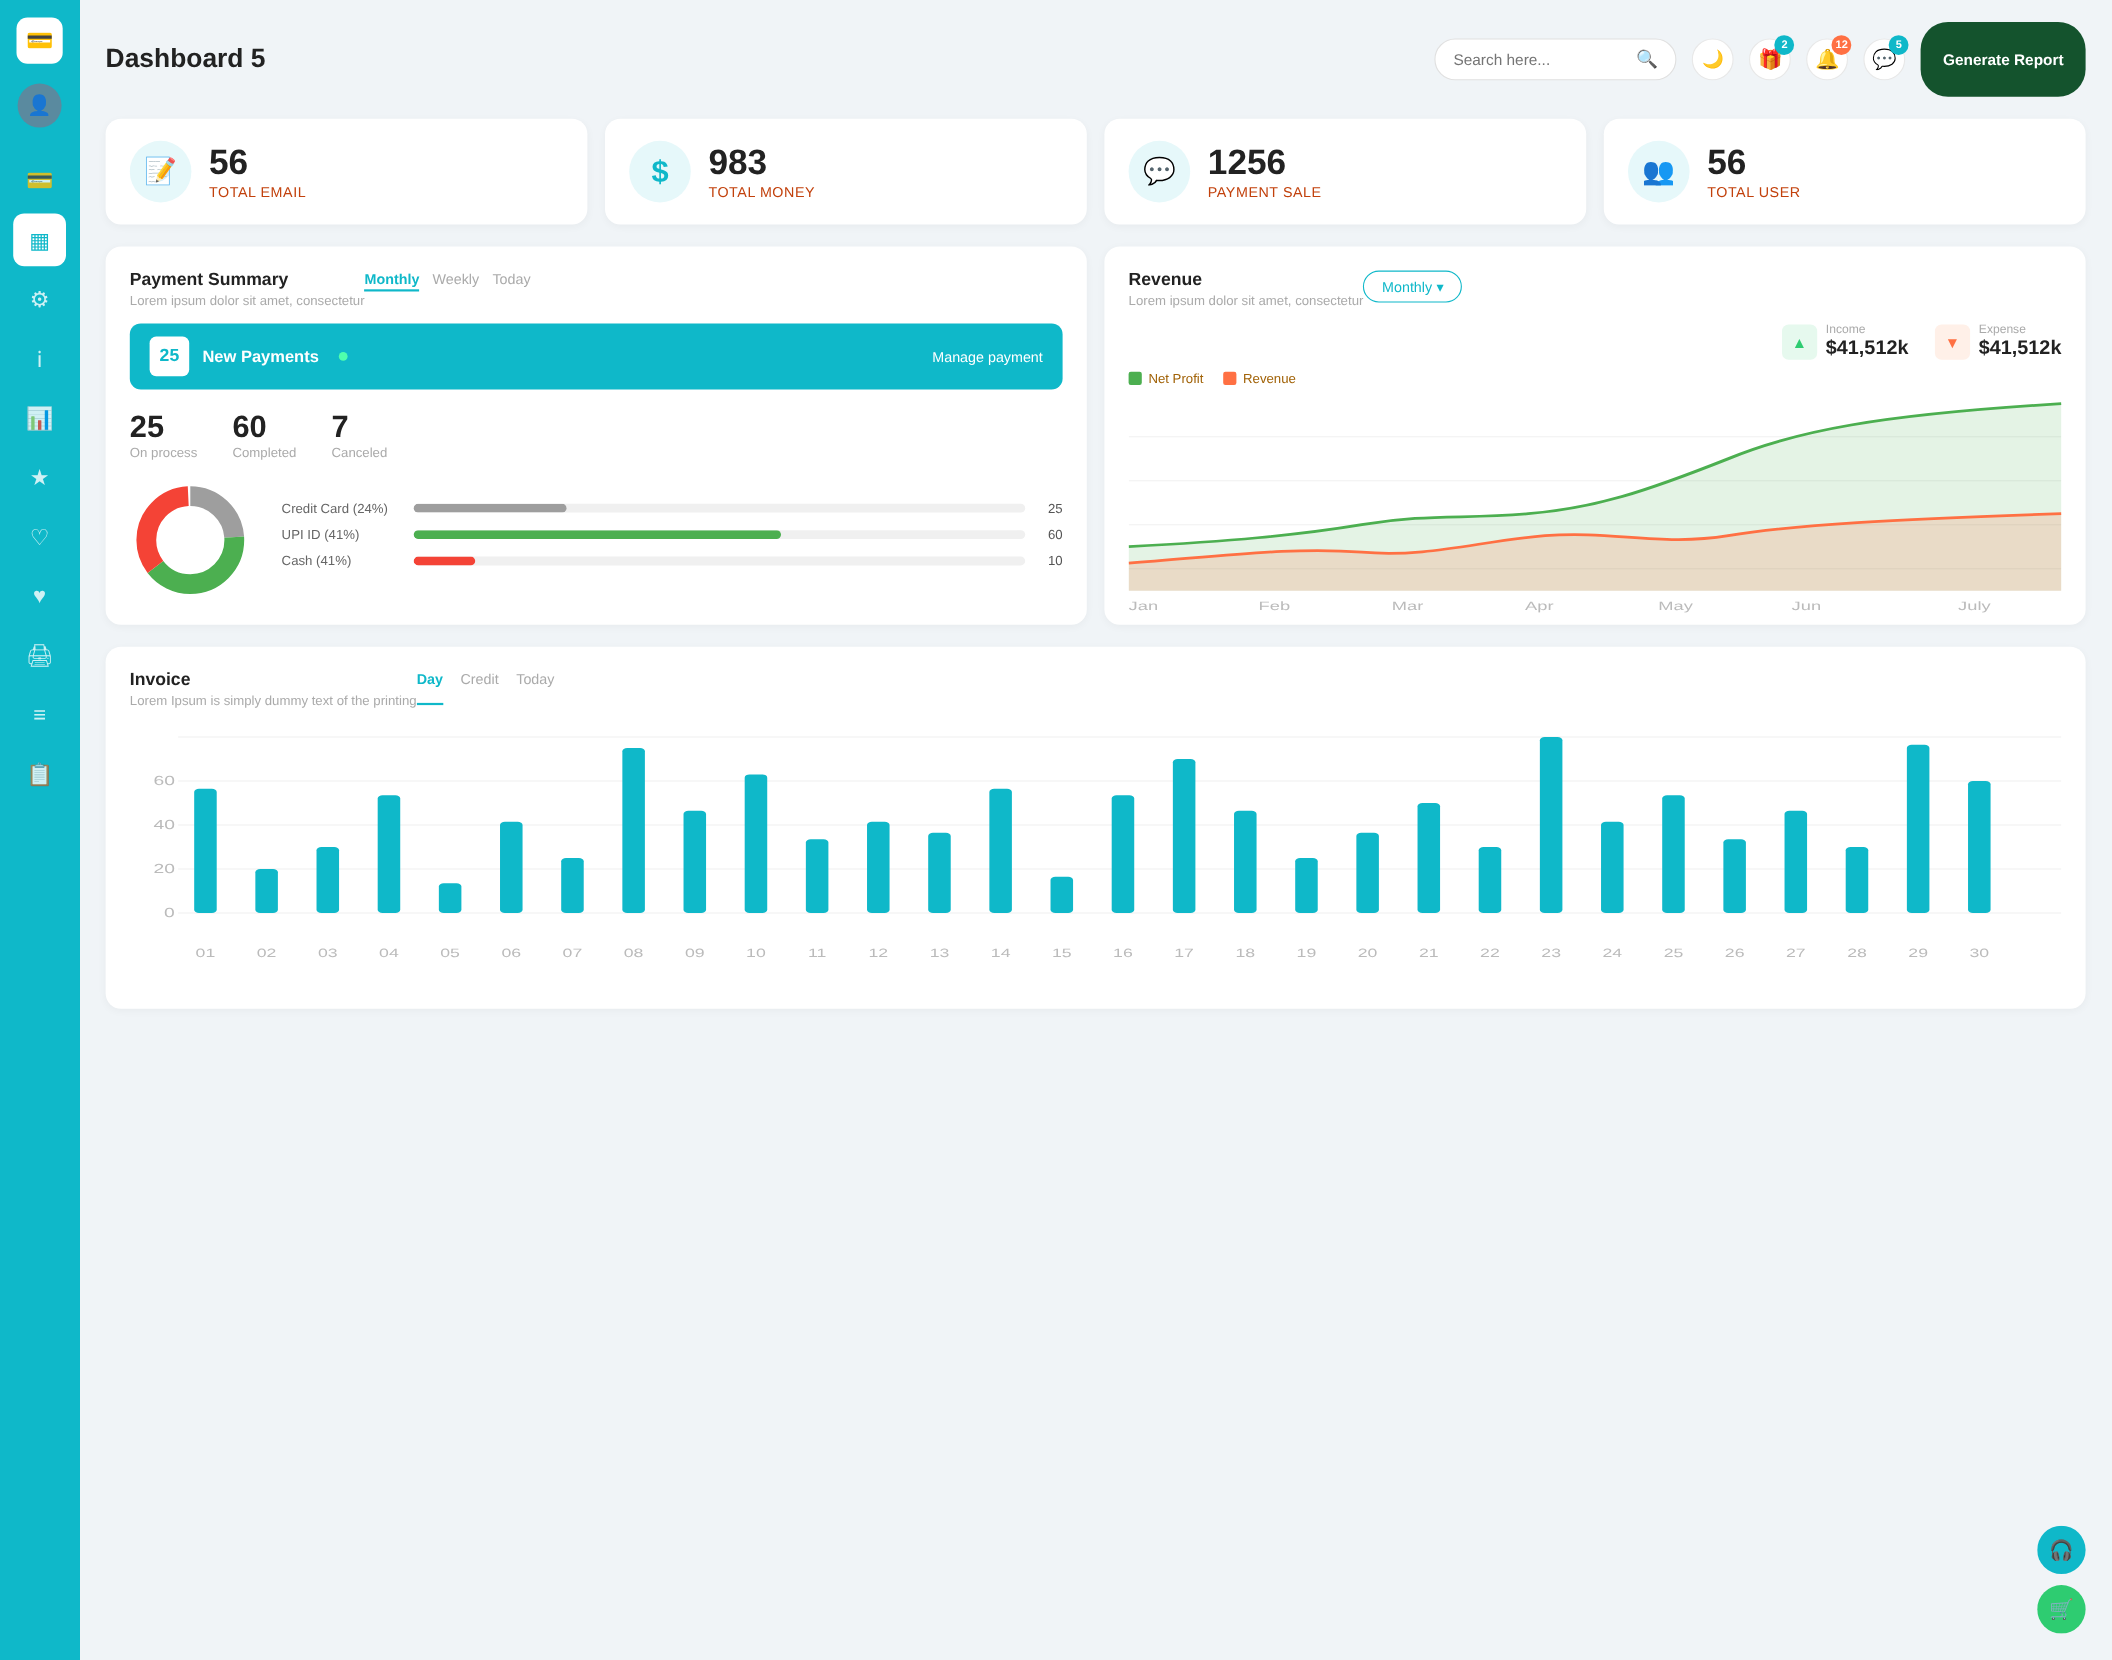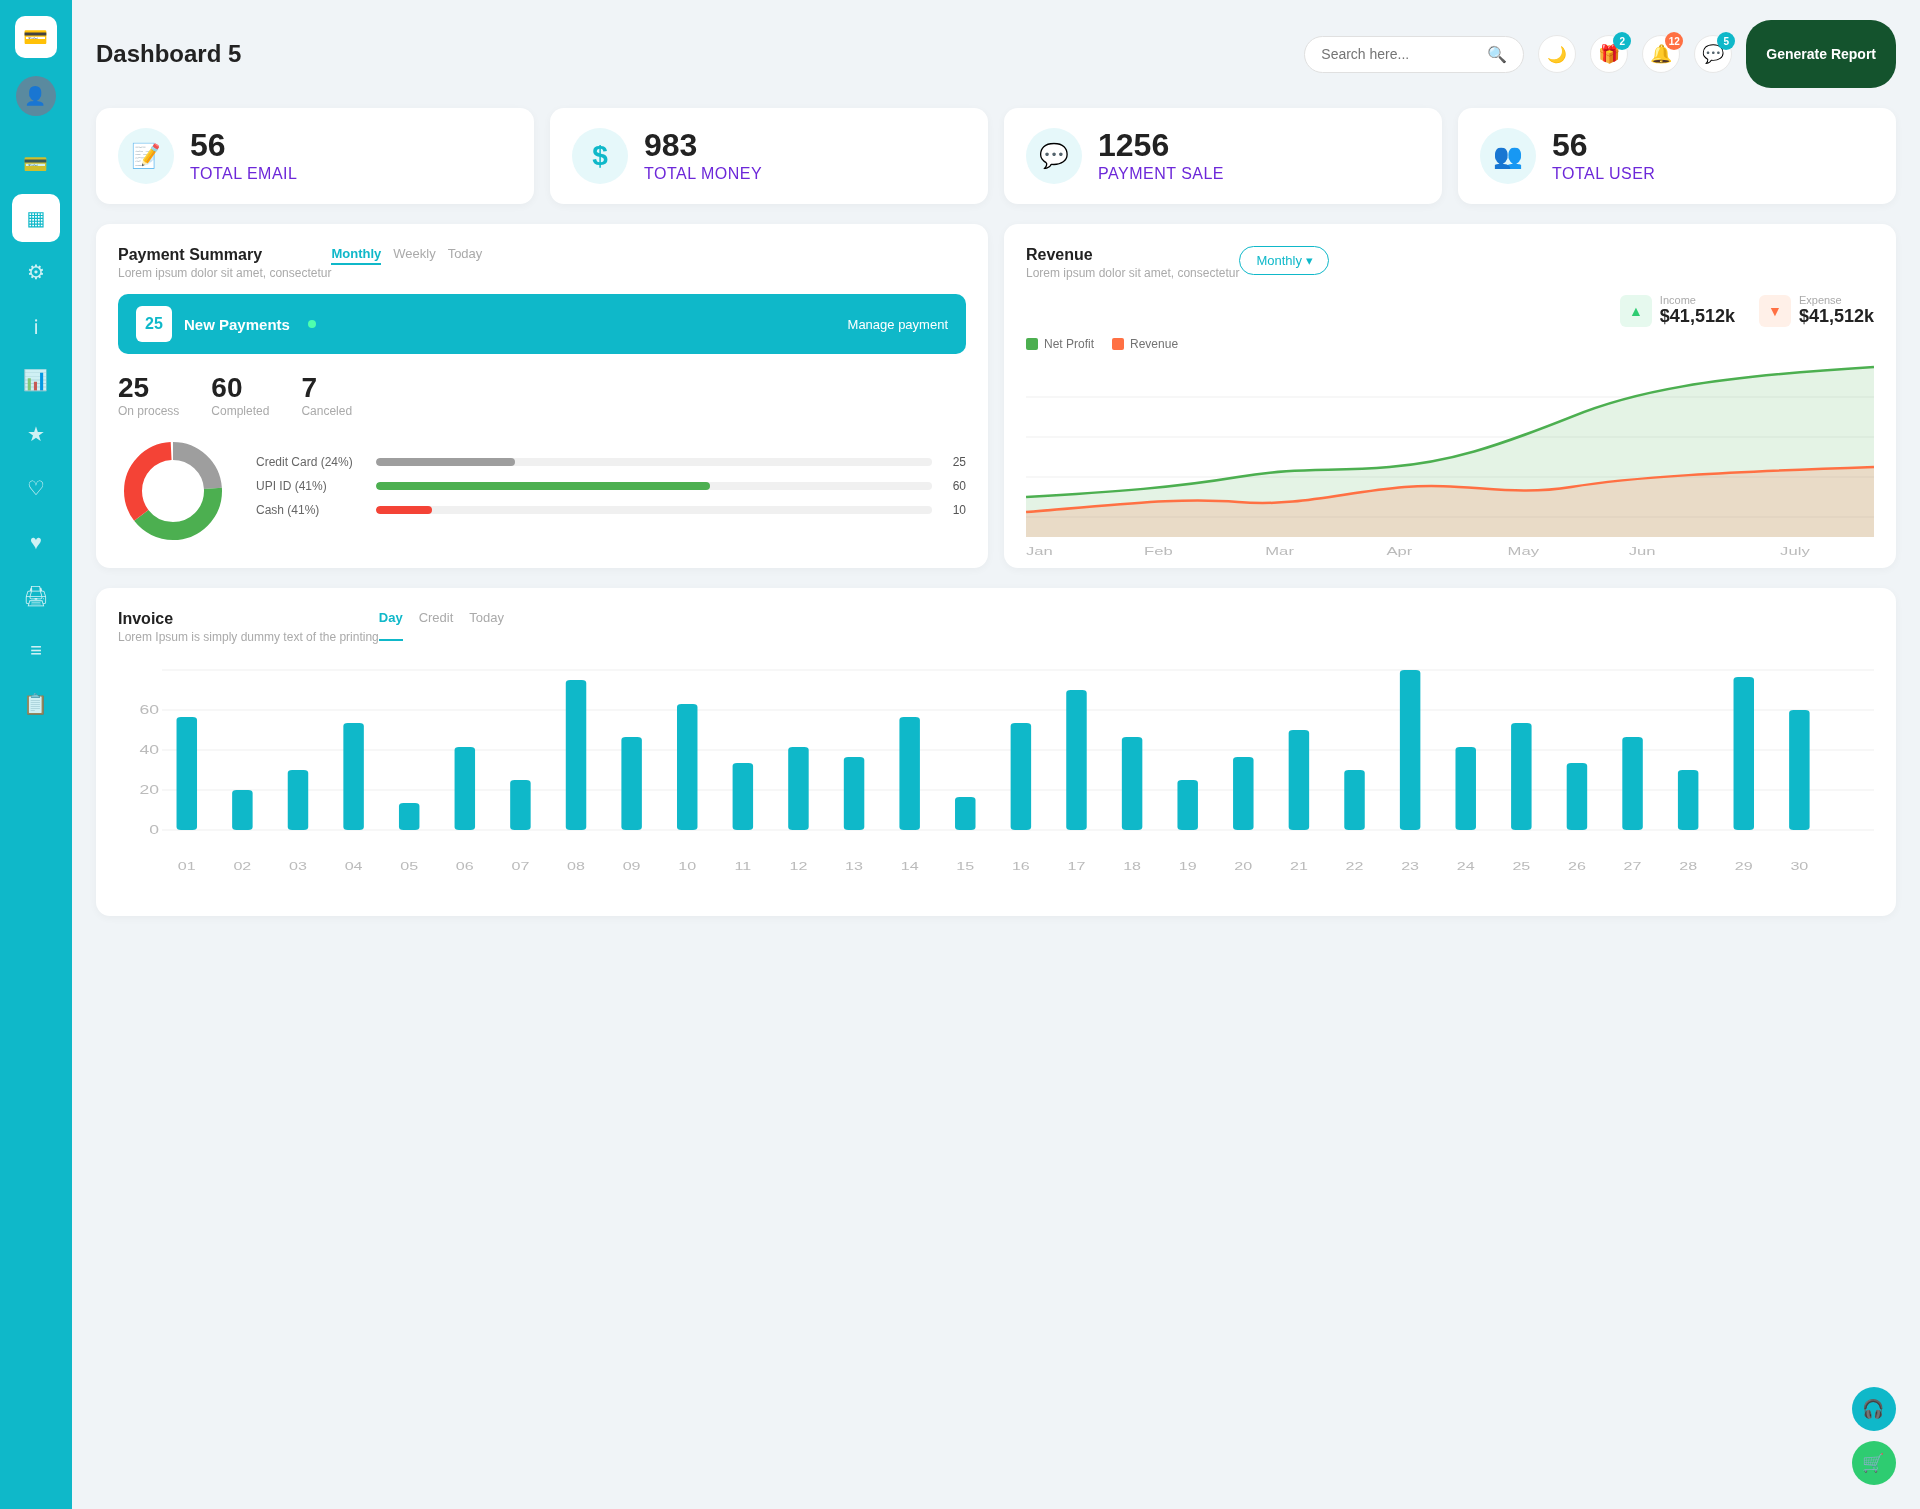--- a/index.html
+++ b/index.html
@@ -164,22 +164,22 @@
       color: #0fb8c9;
       flex-shrink: 0;
     }
     .stat-value {
       font-size: 32px;
       font-weight: 700;
       color: #222;
       line-height: 1;
     }
     .stat-label {
-      font-size: 16px;
-      color: #6d28d9;
+      font-size: 13px;
+      color: #c2410c;
       text-transform: uppercase;
       letter-spacing: 0.5px;
       margin-top: 4px;
     }
 
     
     .panels-grid {
       display: grid;
       grid-template-columns: 1fr 1fr;
       gap: 16px;
@@ -350,21 +350,21 @@
     .legend-row {
       display: flex;
       gap: 18px;
       margin: 10px 0 6px 0;
     }
     .legend-item {
       display: flex;
       align-items: center;
       gap: 6px;
       font-size: 12px;
-      color: #737373;
+      color: #a16207;
     }
     .legend-dot {
       width: 12px; height: 12px;
       border-radius: 2px;
     }
 
     
     .area-chart-container {
       position: relative;
       height: 180px;

